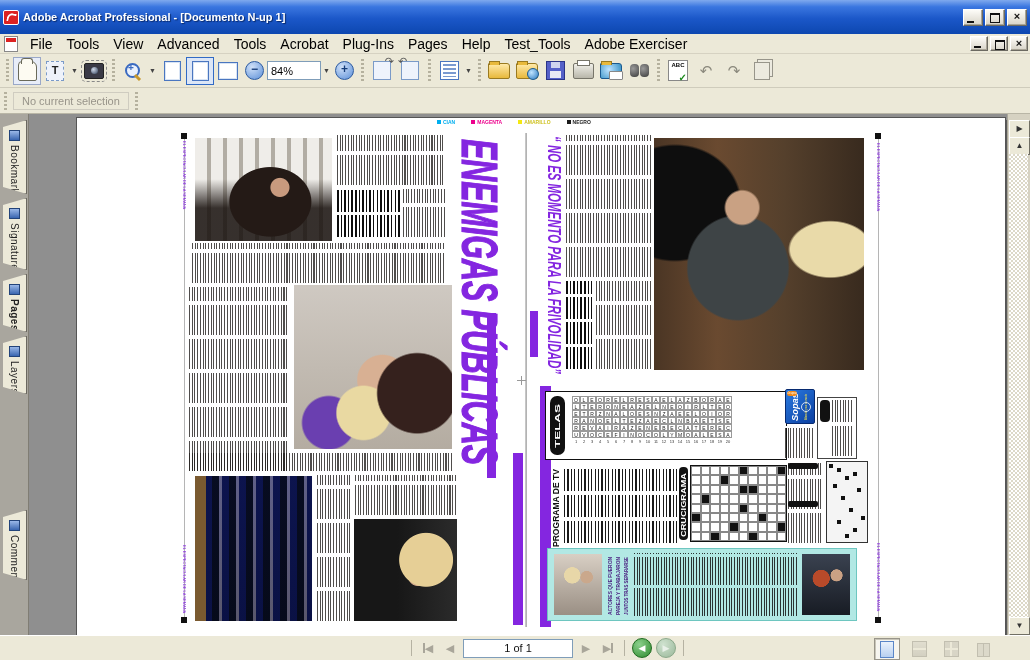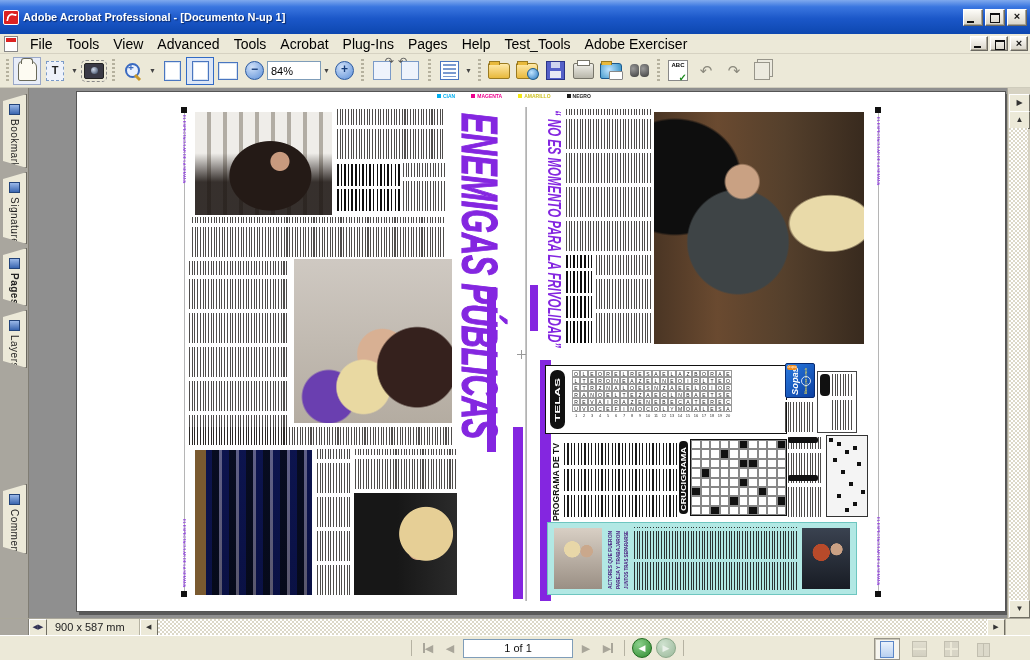--- a/index.html
+++ b/index.html
@@ -290,20 +290,25 @@
         <span class="gicon">↶</span>
       </div>
     <div class="tbtn">
         <span class="gicon">↷</span>
       </div>
     <div class="tbtn">
         <div class="copyico"></div>
       </div>
   </div>
 
+  <div class="toolbar2">
+    <div class="grip" style="height:18px;"></div>
+    <div class="nosel">No current selection</div>
+    <div class="grip" style="height:18px;"></div>
+  </div>
 
   <div class="main">
 
     <div class="tabstrip">
       <div class="vtab" style="top:6px;height:74px;">
         <span class="ticon"></span>
         <span class="tlabel">Bookmarks</span>
       </div>
       <div class="vtab" style="top:84px;height:72px;">
         <span class="ticon"></span>
@@ -684,29 +689,20 @@
     </div>
 
     <div class="vscroll">
       <div class="sbtn" style="top:6px;"><span>▶</span></div>
       <div class="sbtn" style="top:23px;"><span>▲</span></div>
       <div class="strack"></div>
       <div class="sbtn" style="bottom:0;"><span>▼</span></div>
     </div>
   </div>
 
-  <div class="hscrollrow">
-    <div class="hs-left"></div>
-    <div class="splitbtn"><span>◀▶</span></div>
-    <div class="pagesize">900 x 587 mm</div>
-    <div class="hbtn"><span>◀</span></div>
-    <div class="htrack"></div>
-    <div class="hbtn"><span>▶</span></div>
-    <div class="hcorner"></div>
-  </div>
 
   <div class="statusbar">
     <div class="navgroup">
       <div class="vsep"></div>
       <div class="navbtn">
           <span class="bar"></span>
           <span>◀</span>
         </div>
       <div class="navbtn">
           <span>◀</span>

